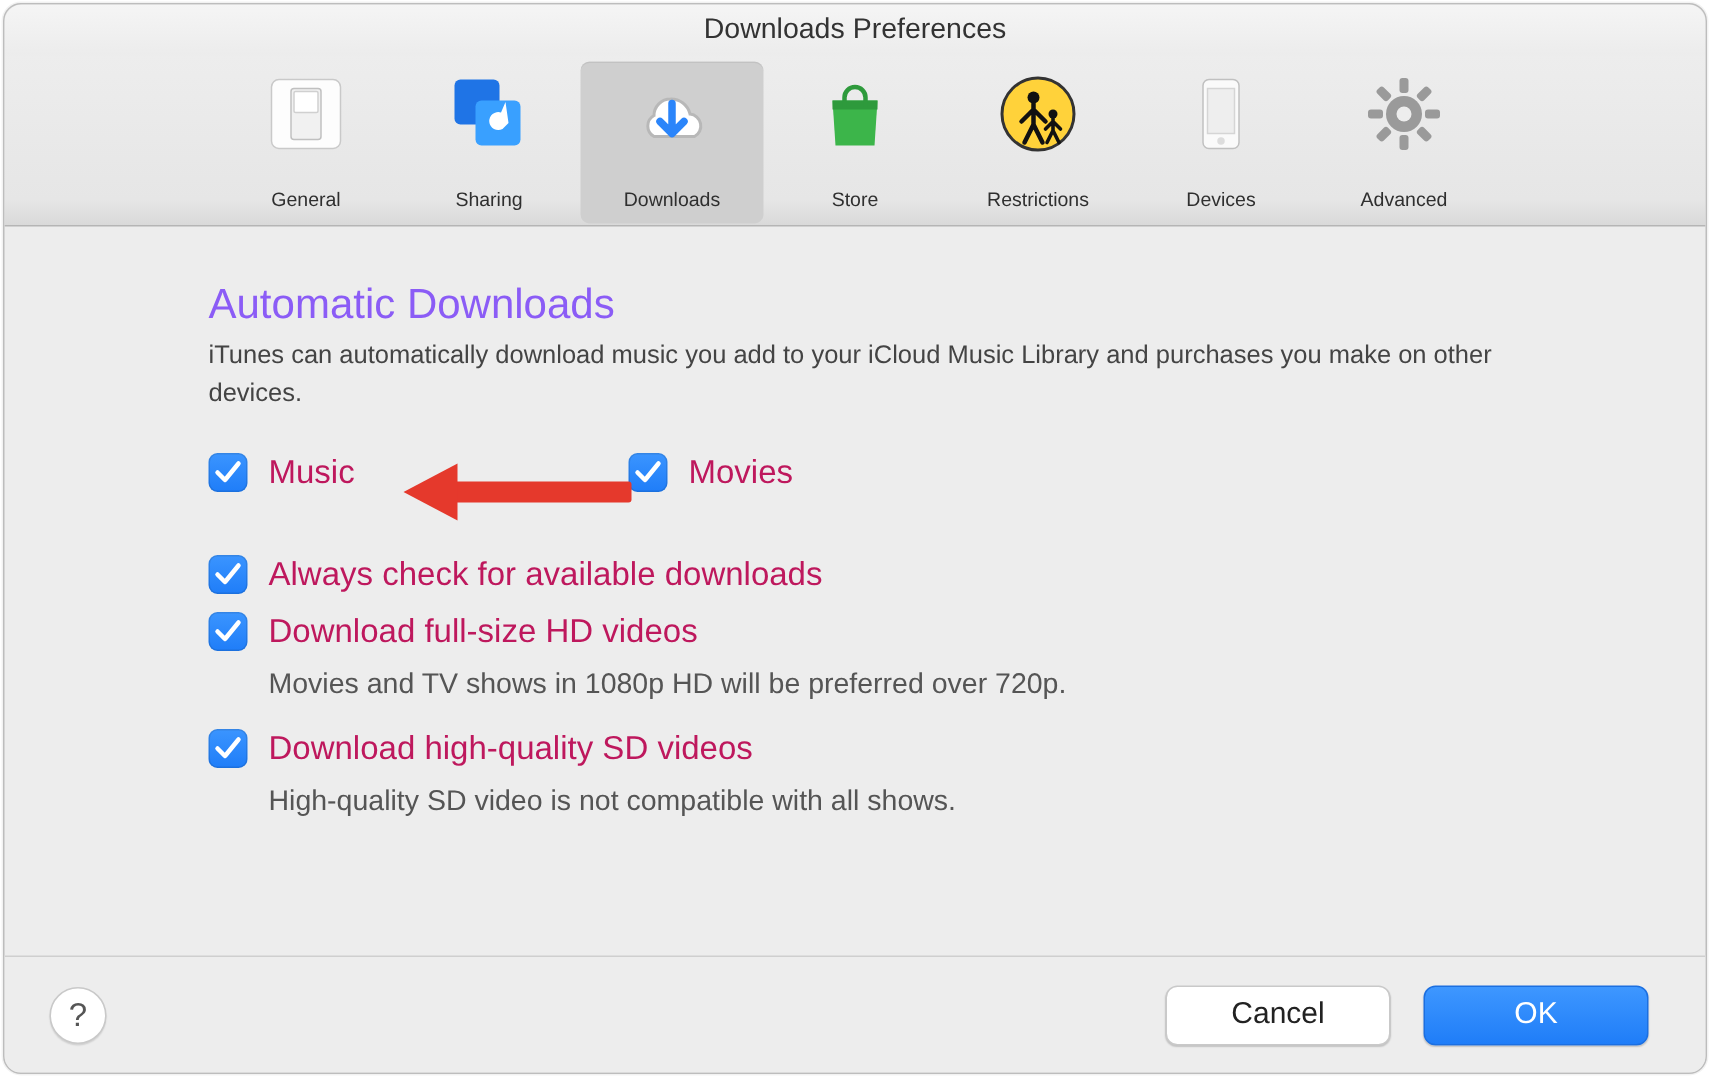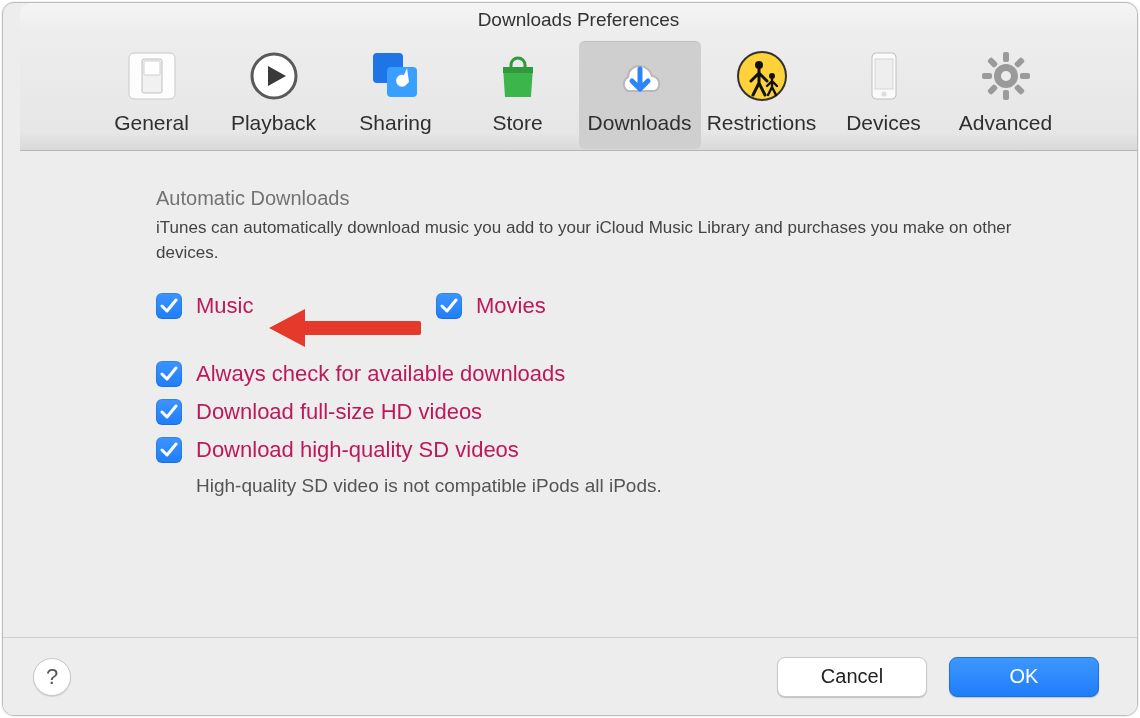--- a/index.html
+++ b/index.html
@@ -12,21 +12,20 @@
   }
   .window {
     width: 1136px; height: 714px;
     margin: 2px;
     border: 1px solid #bdbdbd;
     border-radius: 12px;
     background: #ededed;
     position: relative;
     overflow: hidden;
     box-shadow: 0 0 0 1px rgba(0,0,0,0.05);
-    padding-left: 17px;
   }
   .titlebar {
     height: 34px;
     display: flex; align-items: center; justify-content: center;
     font-size: 19px; color: #333;
     background: linear-gradient(#f5f5f5,#ececec);
     border-top-left-radius: 12px; border-top-right-radius: 12px;
   }
   .toolbar {
     height: 114px;
@@ -42,27 +41,27 @@
     border-radius: 6px;
     padding-top: 6px;
     cursor: default;
   }
   .tool-item.selected {
     background: #cfcfcf;
     box-shadow: inset 0 1px 0 rgba(0,0,0,0.06);
   }
   .tool-icon { width: 58px; height: 58px; display: flex; align-items: center; justify-content: center; }
   .tool-label {
-    margin-top: 6px; font-size: 21px; color: #2f2f2f;
+    margin-top: 20px; font-size: 13px; color: #2f2f2f;
   }
   .content {
     padding: 36px 20px 0 136px;
   }
   .section-title {
-    font-size: 20px; color: #737373; margin-bottom: 6px;
+    font-size: 28px; color: #8b5cf6; margin-bottom: 6px;
   }
   .section-desc {
     font-size: 17px; color: #444; line-height: 1.45; margin-bottom: 28px;
     max-width: 900px;
   }
   .check-row {
     display: flex; align-items: center; margin-bottom: 12px;
   }
   .three-col { display: flex; gap: 0; margin-bottom: 30px; }
   .col-a { width: 280px; }
@@ -139,60 +138,51 @@
       <div class="tool-icon">
         <svg viewBox="0 0 58 58">
           <rect x="6" y="6" width="46" height="46" rx="5" fill="#fdfdfd" stroke="#c9c9c9"></rect>
           <rect x="19" y="12" width="20" height="34" rx="2" fill="#f1f1f1" stroke="#c0c0c0"></rect>
           <rect x="21" y="14" width="16" height="14" rx="1" fill="#fff" stroke="#d0d0d0"></rect>
         </svg>
       </div>
       <span class="tool-label">General</span>
     </div>
 
-    <div class="tool-item">
-      <div class="tool-icon">
-        <svg viewBox="0 0 58 58">
-          <circle cx="29" cy="29" r="22" fill="#fff" stroke="#5a5a5a" stroke-width="3"></circle>
-          <path d="M23 19 L41 29 L23 39 Z" fill="#3a3a3a"></path>
-        </svg>
-      </div>
-      <span class="tool-label">Playback</span>
-    </div>
 
     <div class="tool-item">
       <div class="tool-icon">
         <svg viewBox="0 0 58 58">
           <rect x="6" y="6" width="30" height="30" rx="4" fill="#1f74e6"></rect>
           <rect x="20" y="20" width="30" height="30" rx="4" fill="#39a0ff"></rect>
           <path d="M38 39 a6 6 0 1 1 -1 -11 l3 -7 l2 14 z" fill="#fff"></path>
         </svg>
       </div>
       <span class="tool-label">Sharing</span>
     </div>
 
+    <div class="tool-item selected">
+      <div class="tool-icon">
+        <svg viewBox="0 0 58 58">
+          <path d="M17 30 a11 11 0 0 1 11 -11 a13 13 0 0 1 13 10 a8 8 0 0 1 3 15 h-27 a8 8 0 0 1 0 -14 z" fill="#fff" stroke="#b8b8b8" stroke-width="2"></path>
+          <path d="M29 22 v20 M21 34 l8 8 l8 -8" fill="none" stroke="#2b85fa" stroke-width="5" stroke-linecap="round" stroke-linejoin="round"></path>
+        </svg>
+      </div>
+      <span class="tool-label">Downloads</span>
+    </div>
+
     <div class="tool-item">
       <div class="tool-icon">
         <svg viewBox="0 0 58 58">
           <path d="M14 20 h30 l-2 30 h-26 z" fill="#3cb54a"></path>
           <rect x="14" y="20" width="30" height="6" fill="#2e9a3c"></rect>
           <path d="M22 24 v-6 a7 7 0 0 1 14 0 v6" fill="none" stroke="#2e9a3c" stroke-width="3"></path>
         </svg>
       </div>
       <span class="tool-label">Store</span>
-    </div>
-
-    <div class="tool-item selected">
-      <div class="tool-icon">
-        <svg viewBox="0 0 58 58">
-          <path d="M17 30 a11 11 0 0 1 11 -11 a13 13 0 0 1 13 10 a8 8 0 0 1 3 15 h-27 a8 8 0 0 1 0 -14 z" fill="#fff" stroke="#b8b8b8" stroke-width="2"></path>
-          <path d="M29 22 v20 M21 34 l8 8 l8 -8" fill="none" stroke="#2b85fa" stroke-width="5" stroke-linecap="round" stroke-linejoin="round"></path>
-        </svg>
-      </div>
-      <span class="tool-label">Downloads</span>
     </div>
 
     <div class="tool-item">
       <div class="tool-icon">
         <svg viewBox="0 0 58 58">
           <circle cx="29" cy="29" r="24" fill="#ffd23a" stroke="#333" stroke-width="2"></circle>
           <circle cx="26" cy="18" r="4" fill="#111"></circle>
           <path d="M26 22 v14 M26 26 l-8 8 M26 26 l8 8 M26 36 l-6 12 M26 36 l6 12" stroke="#111" stroke-width="3" stroke-linecap="round" fill="none"></path>
           <circle cx="39" cy="29" r="3" fill="#111"></circle>
           <path d="M39 32 v8 M39 34 l-5 5 M39 34 l5 5 M39 40 l-4 8 M39 40 l4 8" stroke="#111" stroke-width="2.4" stroke-linecap="round" fill="none"></path>
@@ -276,30 +266,31 @@
     </div>
 
     <div class="check-row">
       <span class="cbx">
           <svg>
             <use href="#checkmark"></use>
           </svg>
         </span>
       <span class="cb-label">Download full-size HD videos</span>
     </div>
+    <div class="aux">Movies and TV shows in 1080p HD will be preferred over 720p.</div>
 
     <div class="check-row">
       <span class="cbx">
           <svg>
             <use href="#checkmark"></use>
           </svg>
         </span>
       <span class="cb-label">Download high-quality SD videos</span>
     </div>
-    <div class="aux">High-quality SD video is not compatible iPods all iPods.</div>
+    <div class="aux">High-quality SD video is not compatible with all shows.</div>
 
   </div>
 
   <div class="arrow-annot">
     <svg width="160" height="50" viewBox="0 0 160 50">
       <g fill="#e5392c">
         <rect x="36" y="18" width="120" height="14" rx="2"></rect>
         <path d="M40 6 L4 25 L40 44 Z"></path>
       </g>
     </svg>

